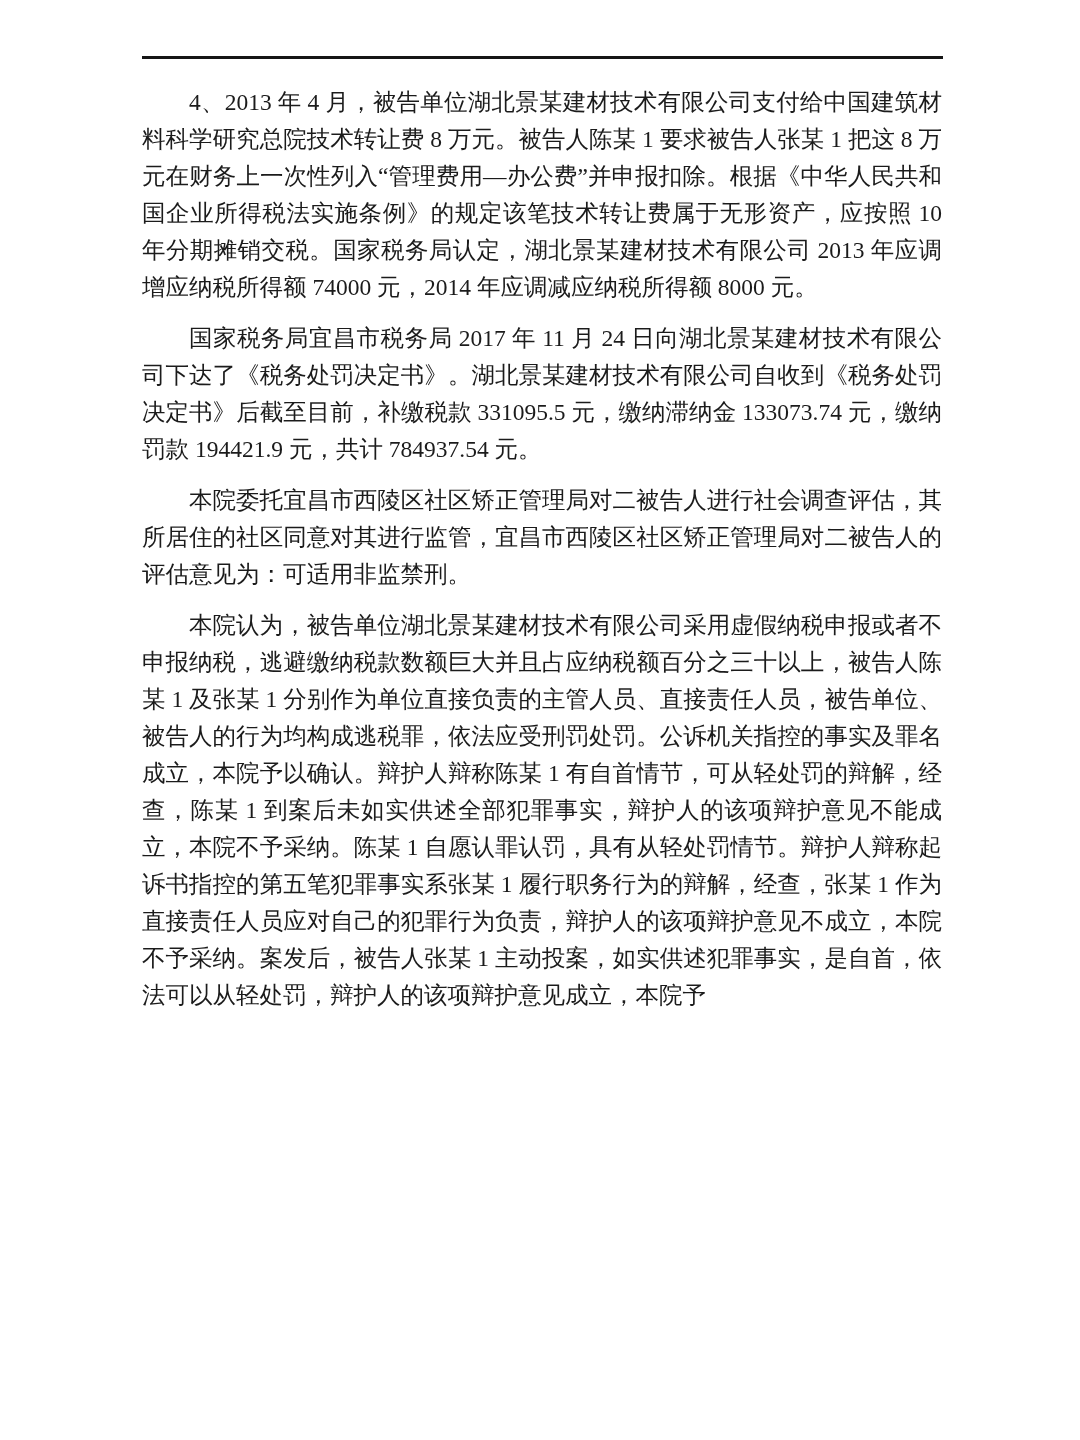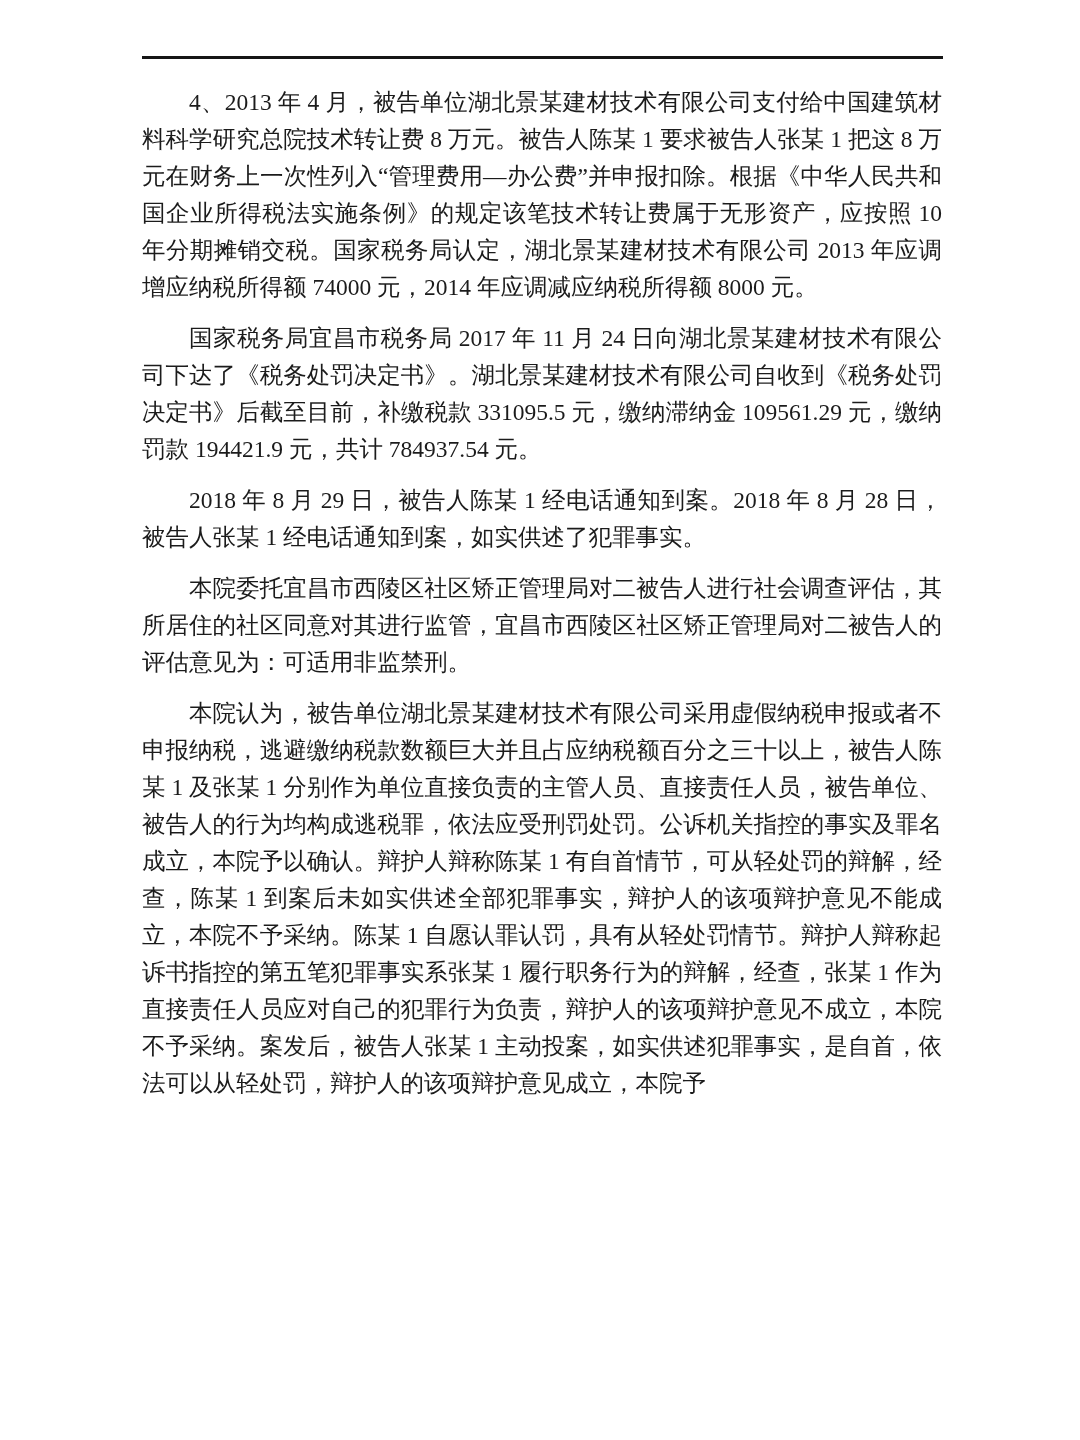--- a/index.html
+++ b/index.html
@@ -53,21 +53,20 @@
 </style>
 </head>
 <body>
 
 <div class="page">
 
   <div class="header-rule"></div>
 
   <div class="body-text">
     <p>4、2013 年 4 月，被告单位湖北景某建材技术有限公司支付给中国建筑材料科学研究总院技术转让费 8 万元。被告人陈某 1 要求被告人张某 1 把这 8 万元在财务上一次性列入“管理费用—办公费”并申报扣除。根据《中华人民共和国企业所得税法实施条例》的规定该笔技术转让费属于无形资产，应按照 10 年分期摊销交税。国家税务局认定，湖北景某建材技术有限公司 2013 年应调增应纳税所得额 74000 元，2014 年应调减应纳税所得额 8000 元。</p>
-    <p>国家税务局宜昌市税务局 2017 年 11 月 24 日向湖北景某建材技术有限公司下达了《税务处罚决定书》。湖北景某建材技术有限公司自收到《税务处罚决定书》后截至目前，补缴税款 331095.5 元，缴纳滞纳金 109561.29 元，缴纳罚款 194421.9 元，共计 784937.54 元。</p>
-    <p>2018 年 8 月 29 日，被告人陈某 1 经电话通知到案。2018 年 8 月 28 日，被告人张某 1 经电话通知到案，如实供述了犯罪事实。</p>
+    <p>国家税务局宜昌市税务局 2017 年 11 月 24 日向湖北景某建材技术有限公司下达了《税务处罚决定书》。湖北景某建材技术有限公司自收到《税务处罚决定书》后截至目前，补缴税款 331095.5 元，缴纳滞纳金 133073.74 元，缴纳罚款 194421.9 元，共计 784937.54 元。</p>
     <p>本院委托宜昌市西陵区社区矫正管理局对二被告人进行社会调查评估，其所居住的社区同意对其进行监管，宜昌市西陵区社区矫正管理局对二被告人的评估意见为：可适用非监禁刑。</p>
     <p>本院认为，被告单位湖北景某建材技术有限公司采用虚假纳税申报或者不申报纳税，逃避缴纳税款数额巨大并且占应纳税额百分之三十以上，被告人陈某 1 及张某 1 分别作为单位直接负责的主管人员、直接责任人员，被告单位、被告人的行为均构成逃税罪，依法应受刑罚处罚。公诉机关指控的事实及罪名成立，本院予以确认。辩护人辩称陈某 1 有自首情节，可从轻处罚的辩解，经查，陈某 1 到案后未如实供述全部犯罪事实，辩护人的该项辩护意见不能成立，本院不予采纳。陈某 1 自愿认罪认罚，具有从轻处罚情节。辩护人辩称起诉书指控的第五笔犯罪事实系张某 1 履行职务行为的辩解，经查，张某 1 作为直接责任人员应对自己的犯罪行为负责，辩护人的该项辩护意见不成立，本院不予采纳。案发后，被告人张某 1 主动投案，如实供述犯罪事实，是自首，依法可以从轻处罚，辩护人的该项辩护意见成立，本院予</p>
   </div>
 
   <div class="page-footer">3 / 4</div>
 
 </div>
 
 </body></html>

